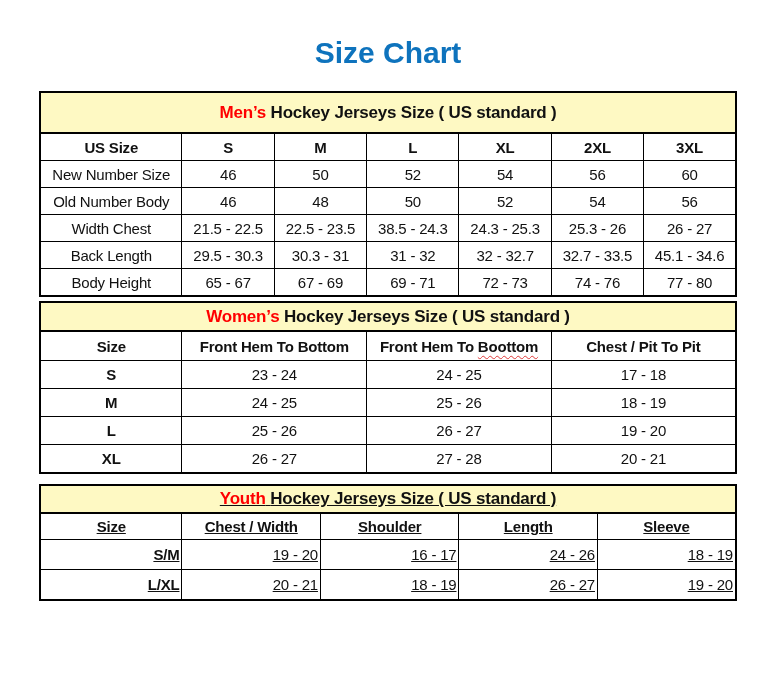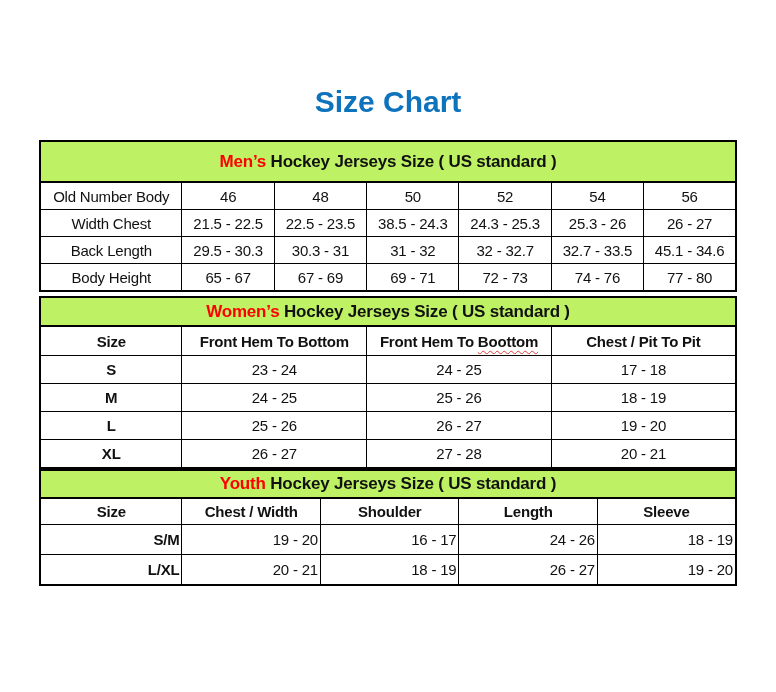--- a/index.html
+++ b/index.html
@@ -11,21 +11,21 @@
     width: 776px;
     height: 692px;
     font-family: "Liberation Sans", sans-serif;
     color: #111111;
     overflow: hidden;
   }
   .sheet {
     width: 776px;
     height: 692px;
     box-sizing: border-box;
-    padding-top: 84px;
+    padding-top: 35px;
   }
   .page-title {
     margin: 0;
     text-align: center;
     font-size: 30px;
     line-height: 36px;
     font-weight: 700;
     color: #0e73bd;
     letter-spacing: 0px;
   }
@@ -40,41 +40,41 @@
     border: 1.5px solid #000000;
     padding: 0 2px;
     text-align: center;
     vertical-align: middle;
     font-size: 15px;
     letter-spacing: -0.2px;
     overflow: hidden;
     white-space: nowrap;
   }
   tr.caption-band td {
-    background: #bef264;
+    background: #fef9c3;
     border: 2px solid #000000;
     font-weight: 700;
     font-size: 17px;
   }
   .caption-highlight { color: #ff0000; }
   .caption-rest { color: #111111; }
   tr.header-row th { font-weight: 700; }
   td.row-label { font-weight: 400; }
   td.row-label-bold { font-weight: 700; }
   td.value-cell { font-weight: 400; }
 
   
   #mens-table  tr.caption-band td { height: 39px; }
   #mens-table  tr.header-row  th { height: 26px; }
   #mens-table  tr.data-row    td { height: 26px; }
   #womens-table { margin-top: 4px; }
   #womens-table tr.caption-band td { height: 27px; }
   #womens-table tr.header-row  th { height: 28px; }
   #womens-table tr.data-row    td { height: 27px; }
-  #youth-table { margin-top: 0; }
+  #youth-table { margin-top: 10px; text-decoration: underline; }
   #youth-table tr.caption-band td { height: 26px; }
   #youth-table tr.header-row  th { height: 25px; }
   #youth-table tr.data-row    td { height: 29px; text-align: right; }
   #mens-table { margin-top: 20px; }
 
   .squiggle {
     text-decoration-line: underline;
     text-decoration-style: wavy;
     text-decoration-color: #e03a3a;
     text-decoration-thickness: 1px;
@@ -101,20 +101,38 @@
         <col>
         <col>
         <col>
     </colgroup>
     <tbody>
       <tr class="caption-band">
         <td colspan="7">
           <span class="caption-highlight">Men’s</span>
           <span class="caption-rest">Hockey Jerseys Size ( US standard )</span>
         </td>
+      </tr>
+      <tr class="header-row">
+        <th>US Size</th>
+        <th>S</th>
+        <th>M</th>
+        <th>L</th>
+        <th>XL</th>
+        <th>2XL</th>
+        <th>3XL</th>
+      </tr>
+      <tr class="data-row">
+        <td class="row-label">New Number Size</td>
+        <td class="value-cell">46</td>
+        <td class="value-cell">50</td>
+        <td class="value-cell">52</td>
+        <td class="value-cell">54</td>
+        <td class="value-cell">56</td>
+        <td class="value-cell">60</td>
       </tr>
       <tr class="data-row">
         <td class="row-label">Old Number Body</td>
         <td class="value-cell">46</td>
         <td class="value-cell">48</td>
         <td class="value-cell">50</td>
         <td class="value-cell">52</td>
         <td class="value-cell">54</td>
         <td class="value-cell">56</td>
       </tr>

